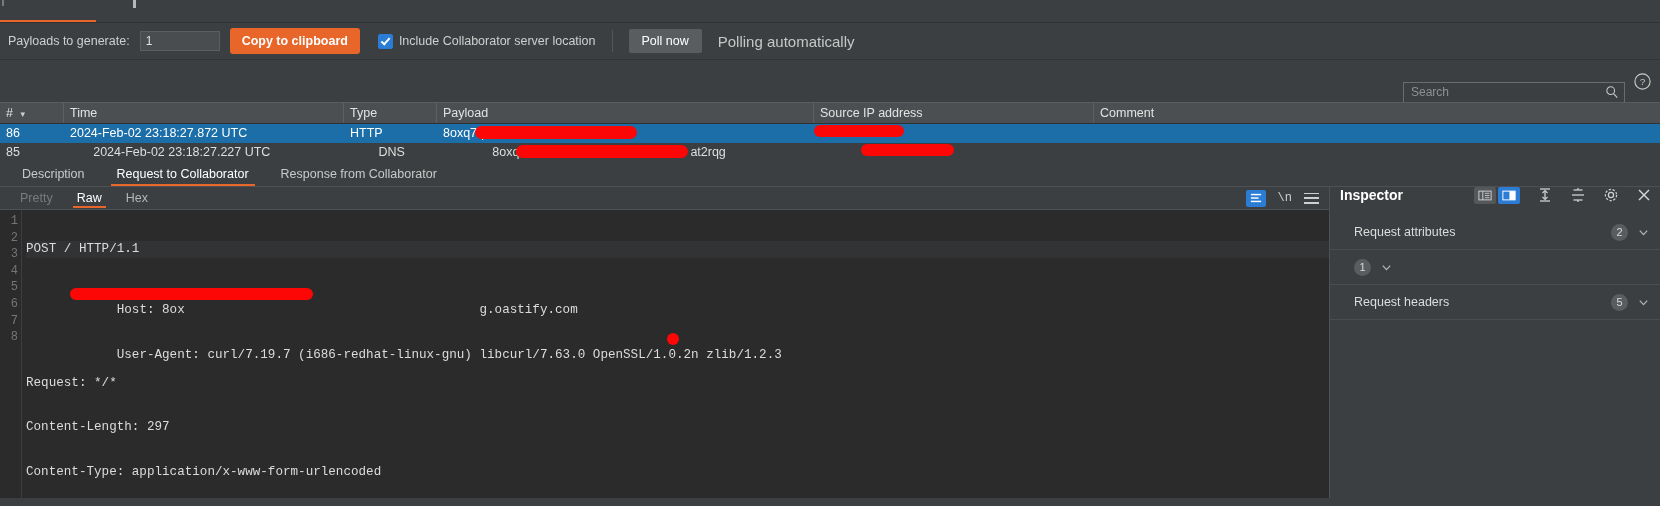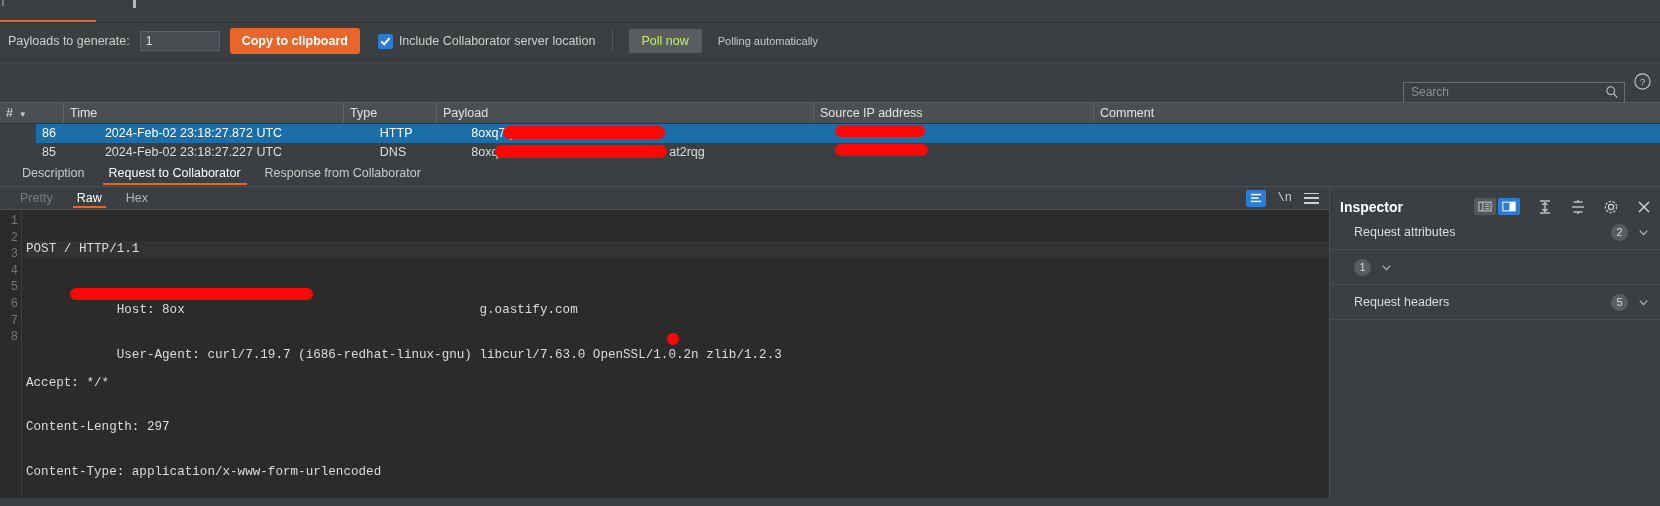--- a/index.html
+++ b/index.html
@@ -49,25 +49,25 @@
   .chk {
     width: 13px; height: 13px; background: #2a7cd4; border: 1px solid #2a7cd4;
     border-radius: 2px; position: relative; display: inline-block;
   }
   .chk::after {
     content: ""; position: absolute; left: 4px; top: 1px; width: 3px; height: 7px;
     border: solid #ffffff; border-width: 0 2px 2px 0; transform: rotate(42deg);
   }
   .vsep { width: 1px; height: 22px; background: #555; margin: 0 6px; }
   .btn-grey {
-    background: #5a5d5f; color: #bef264; font-size: 12.5px; border: none;
+    background: #5a5d5f; color: #ffffff; font-size: 12.5px; border: none;
     border-radius: 2px; padding: 5px 13px; cursor: pointer;
     font-family: "Liberation Sans", sans-serif;
   }
-  .poll-auto { color: #c7c7c7; font-size: 11px; margin-left: 6px; }
+  .poll-auto { color: #c7c7c7; font-size: 15px; margin-left: 6px; }
 
   
   .search-strip {
     height: 42px; flex: none; background: #3c3f41; display: flex;
     align-items: center; justify-content: flex-end; padding-right: 8px; gap: 8px;
   }
   .search-box {
     width: 222px; height: 21px; background: #3c3f41; border: 1px solid #6a6d6f;
     display: flex; align-items: center; padding: 0 5px; box-sizing: border-box; margin-top: 22px;
   }
@@ -81,37 +81,37 @@
 
   
   .tbl { flex: none; }
   .tbl-head {
     height: 20px; background: #4c4f51; display: flex; align-items: center;
     font-size: 12.5px; color: #e2e2e2; border-top: 1px solid #5a5d5f;
     border-bottom: 1px solid #2f3133;
   }
   .tbl-head .cell { height: 20px; line-height: 20px; padding-left: 6px; box-sizing: border-box;
     border-right: 1px solid #5d6062; overflow: hidden; white-space: nowrap; }
-  .row { height: 19px; display: flex; align-items: center; font-size: 12.5px; margin-left: 36px; }
+  .row { height: 19px; display: flex; align-items: center; font-size: 12.5px; }
   .row .cell { height: 19px; line-height: 19px; padding-left: 6px; box-sizing: border-box;
     overflow: hidden; white-space: nowrap; position: relative; }
   .row.selected { background: #1b6ea8; color: #ffffff; }
-  .row.alt { background: #3c3f41; color: #dedede; }
+  .row.alt { background: #3c3f41; color: #dedede; gap: 28px; }
   .c-num { width: 64px; }
   .c-time { width: 280px; }
   .c-type { width: 93px; }
   .c-payload { width: 377px; }
   .c-src { width: 280px; }
   .c-comment { width: 560px; border-right: none !important; }
   .redact { position: absolute; background: #fd0606; border-radius: 9px; }
 
   
   .msg-tabs {
-    height: 24px; flex: none; background: #3c3f41; display: flex; align-items: flex-start;
-    padding-left: 10px; gap: 0px; border-bottom: 1px solid #4e5153;
+    height: 24px; flex: none; background: #3c3f41; display: flex; align-items: center;
+    padding-left: 10px; gap: 8px; border-bottom: 1px solid #4e5153;
   }
   .msg-tab {
     padding: 0 12px; height: 23px; line-height: 22px; font-size: 12.5px; color: #c9c9c9;
     cursor: pointer; position: relative;
   }
   .msg-tab.active { color: #ffffff; }
   .msg-tab.active::after {
     content: ""; position: absolute; left: 6px; right: 6px; bottom: 0; height: 2px; background: #e8662a;
   }
 
@@ -160,21 +160,21 @@
   .code .ln.hl { background: #313335; }
   .red-blob { position: absolute; background: #fd0606; border-radius: 8px; }
   .red-dot { position: absolute; background: #fd0606; border-radius: 50%; }
 
   
   .inspector {
     width: 330px; flex: none; background: #3c3f41; border-left: 1px solid #4e5153;
     display: flex; flex-direction: column;
   }
   .insp-head {
-    height: 28px; flex: none; display: flex; align-items: flex-end; padding: 0 8px 0 10px; gap: 17px;
+    height: 28px; flex: none; display: flex; align-items: flex-start; padding: 0 8px 0 10px; gap: 17px;
   }
   .insp-title { font-size: 14px; color: #ffffff; font-weight: bold; margin-right: auto; }
   .seg {
     display: flex; gap: 2px;
   }
   .seg-btn {
     width: 22px; height: 17px; border-radius: 2px; background: #55585a;
     display: flex; align-items: center; justify-content: center;
   }
   .seg-btn.on { background: #2a7cd4; }
@@ -322,21 +322,21 @@
         <div class="code">
           <div class="ln hl">POST / HTTP/1.1</div>
           <div class="ln">
             <span>Host: 8ox                                       g.oastify.com</span>
             <span class="red-blob" style="left:44px;top:2px;width:243px;height:12px;"></span>
           </div>
           <div class="ln">
             <span>User-Agent: curl/7.19.7 (i686-redhat-linux-gnu) libcurl/7.63.0 OpenSSL/1.0.2n zlib/1.2.3</span>
             <span class="red-dot" style="left:641px;top:3px;width:12px;height:12px;"></span>
           </div>
-          <div class="ln">Accept: */*</div>
+          <div class="ln">Request: */*</div>
           <div class="ln">Content-Length: 297</div>
           <div class="ln">Content-Type: application/x-www-form-urlencoded</div>
           
           
           
         </div>
       </div>
     </div>
 
     <div class="inspector">

